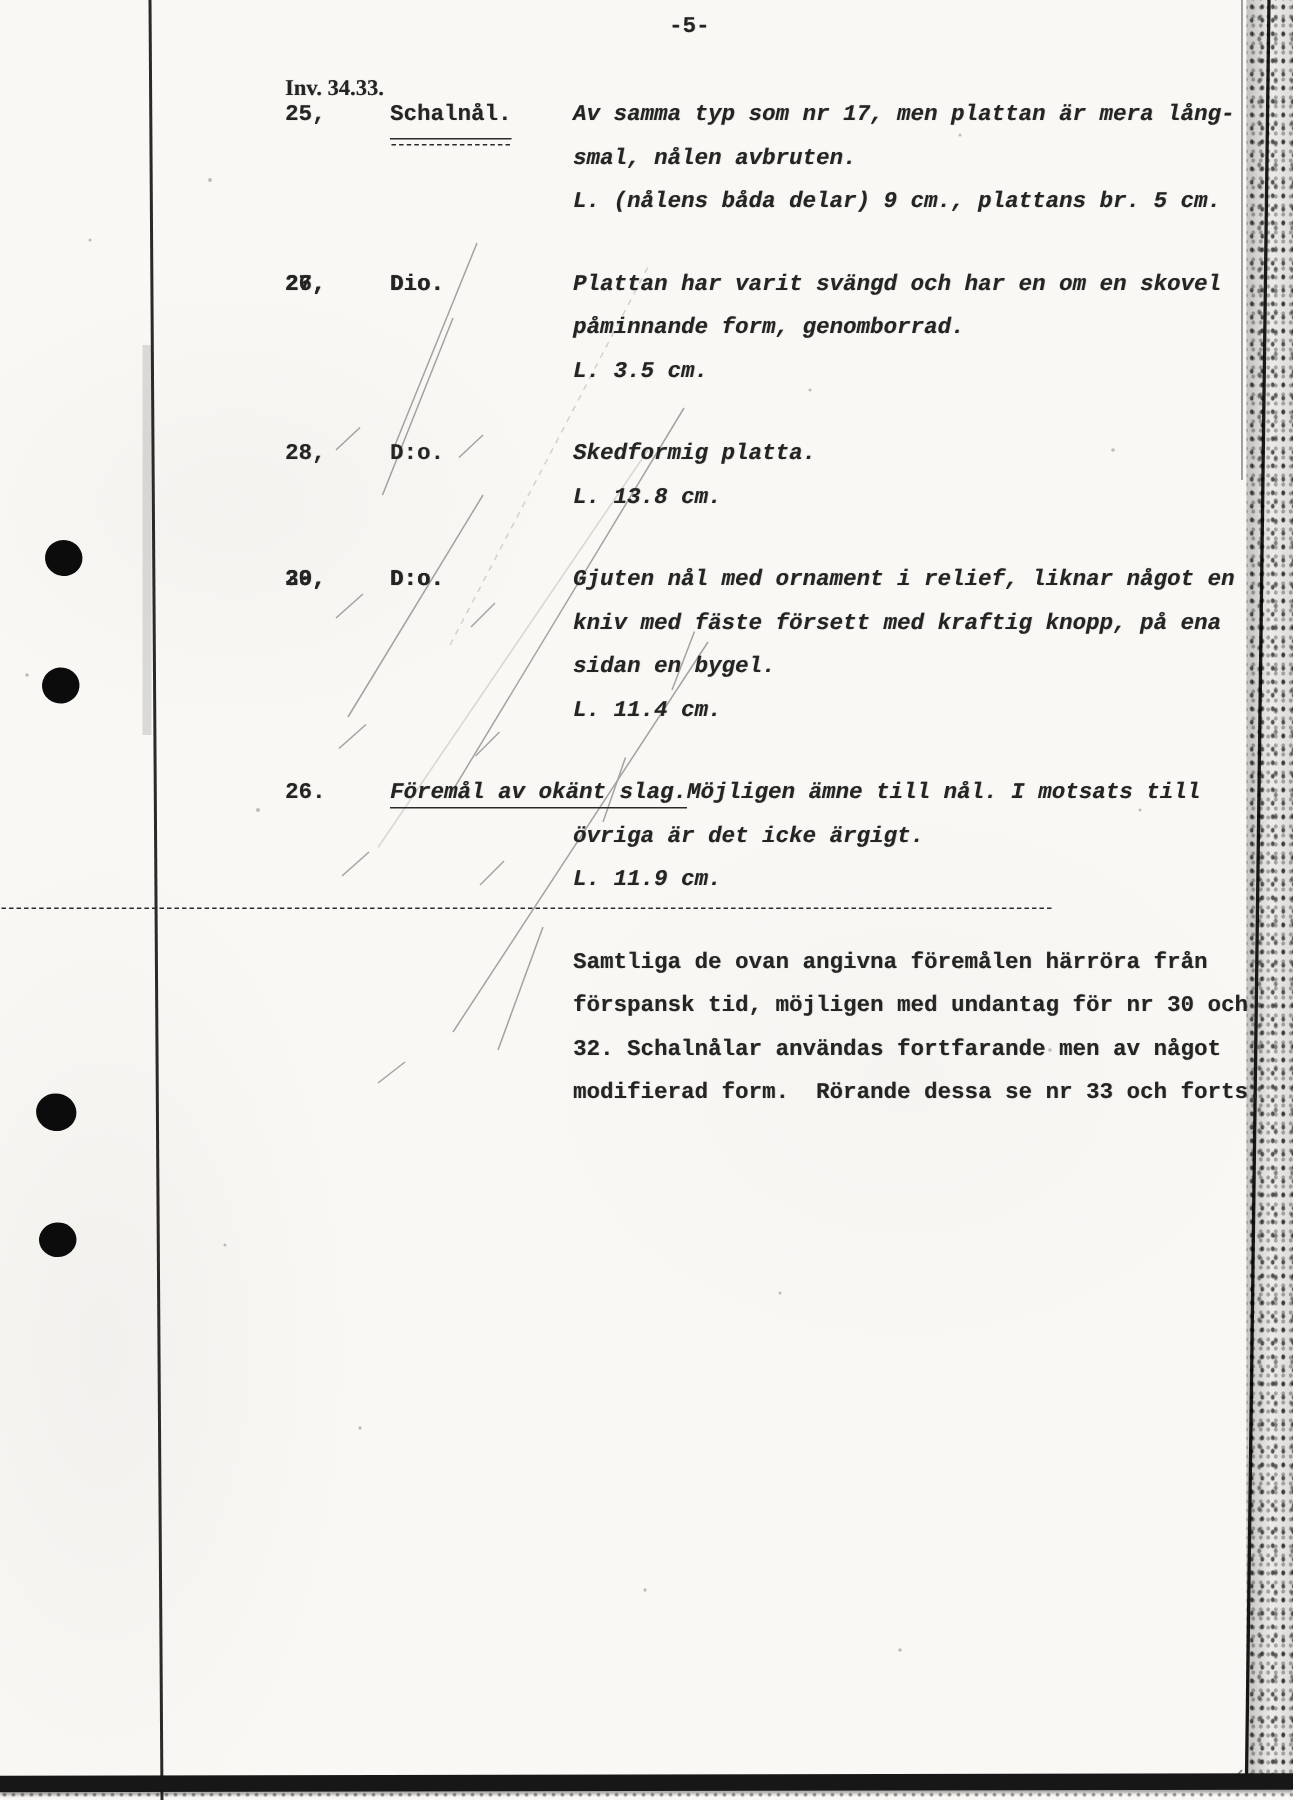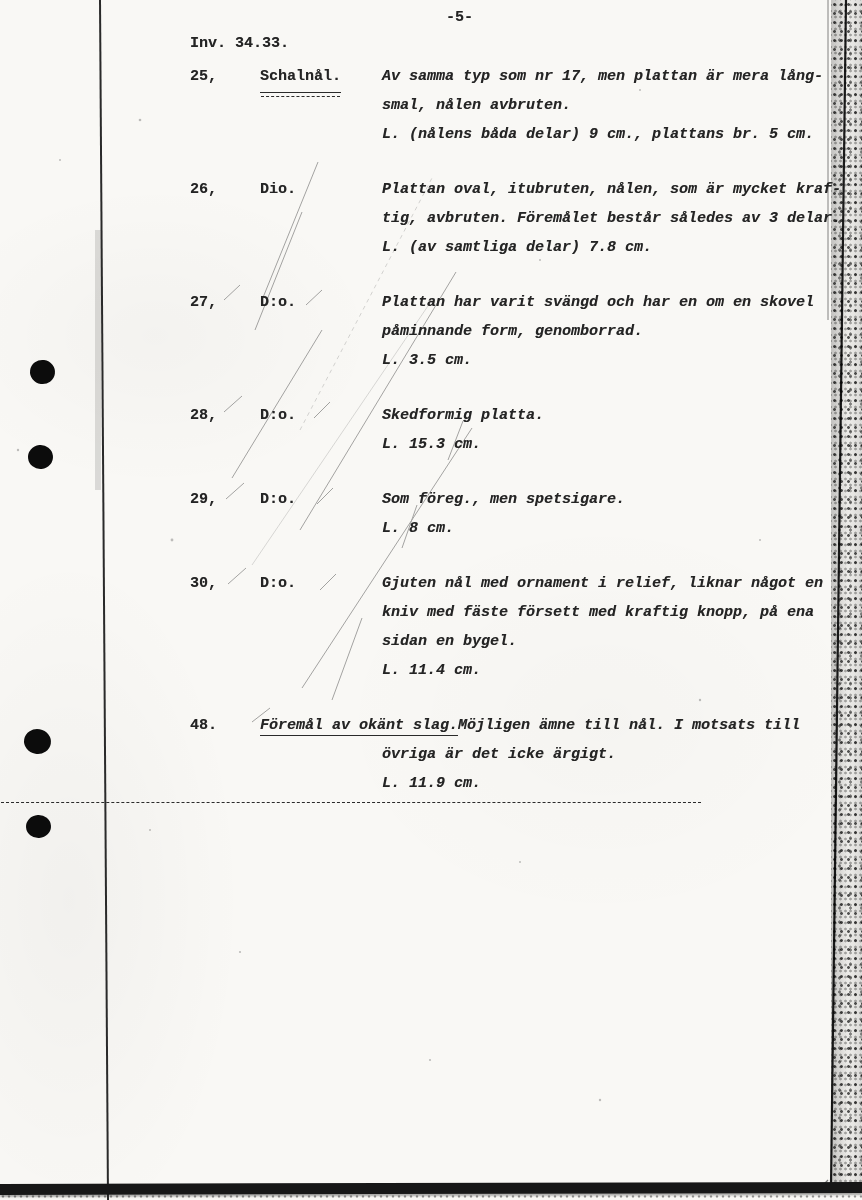--- a/index.html
+++ b/index.html
@@ -46,21 +46,21 @@
   }
   .hole-1{left:30px;top:360px;width:25px;height:24px;transform:rotate(8deg);}
   .hole-2{left:28px;top:445px;width:25px;height:24px;transform:rotate(-6deg);}
   .hole-3{left:24px;top:729px;width:27px;height:25px;transform:rotate(10deg);}
   .hole-4{left:26px;top:815px;width:25px;height:23px;transform:rotate(-4deg);}
 
   .content{position:absolute;inset:0;z-index:4;color:#242424;font-weight:bold;
     font-size:15px;line-height:29px;
     text-shadow:0.3px 0.3px 0.6px rgba(25,25,25,0.4);}
   .page-number{position:absolute;left:446px;top:3px;}
-  .inv-heading{position:absolute;left:190px;top:29px;}
+  .inv-heading{position:absolute;left:190px;top:45px;font-family:Liberation Serif, serif;}
   .entries{position:absolute;left:0;top:62px;width:702px;}
   .entry{position:relative;}
   .entry{margin-bottom:26px;}
   .entry .num{position:absolute;left:190px;top:0;}
   .entry .term{position:absolute;left:260px;top:0;white-space:nowrap;}
   .entry .desc{margin-left:382px;width:480px;white-space:pre-wrap;font-style:italic;}
   .entry.inline-term .desc{
     margin-left:260px;width:575px;
     padding-left:122px;text-indent:-122px;
   }
@@ -142,53 +142,52 @@
         <div class="entry">
           <span class="num">25,</span>
           <span class="term term-underlined">Schalnål.</span>
           <div class="desc">Av samma typ som nr 17, men plattan är mera lång-
 smal, nålen avbruten.
 L. (nålens båda delar) 9 cm., plattans br. 5 cm.</div>
         </div>
         <div class="entry">
           <span class="num">26,</span>
           <span class="term">Dio.</span>
-          <div class="desc">Plattan oval, itubruten, nålen, som är mycket kraf-
-tig, avbruten. Föremålet består således av 3 delar.
-L. (av samtliga delar) 7.8 cm.</div>
         </div>
         <div class="entry">
           <span class="num">27,</span>
           <span class="term">D:o.</span>
           <div class="desc">Plattan har varit svängd och har en om en skovel
 påminnande form, genomborrad.
 L. 3.5 cm.</div>
         </div>
         <div class="entry">
           <span class="num">28,</span>
           <span class="term">D:o.</span>
           <div class="desc">Skedformig platta.
-L. 15.3 cm.</div>
+L. 13.8 cm.</div>
         </div>
         <div class="entry">
           <span class="num">29,</span>
           <span class="term">D:o.</span>
-          <div class="desc">Som föreg., men spetsigare.
-L. 8 cm.</div>
         </div>
         <div class="entry">
           <span class="num">30,</span>
           <span class="term">D:o.</span>
           <div class="desc">Gjuten nål med ornament i relief, liknar något en
 kniv med fäste försett med kraftig knopp, på ena
 sidan en bygel.
 L. 11.4 cm.</div>
         </div>
         <div class="entry inline-term">
-          <span class="num">48.</span>
+          <span class="num">26.</span>
           <div class="desc"><span class="term term-underlined">Föremål av okänt slag.</span>Möjligen ämne till nål. I motsats till
 övriga är det icke ärgigt.
 L. 11.9 cm.</div>
         </div>
+        <div class="closing">Samtliga de ovan angivna föremålen härröra från
+förspansk tid, möjligen med undantag för nr 30 och
+32. Schalnålar användas fortfarande men av något
+modifierad form.  Rörande dessa se nr 33 och forts.</div>
       </div>
   </div>
 
 </div>
 
 </body></html>

